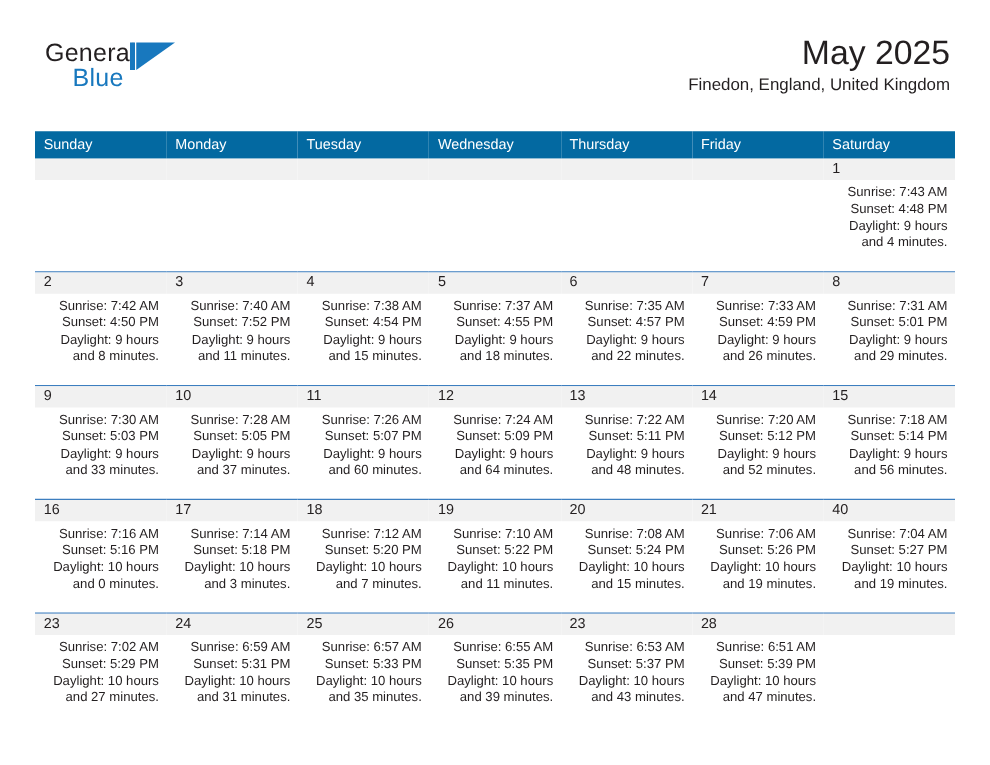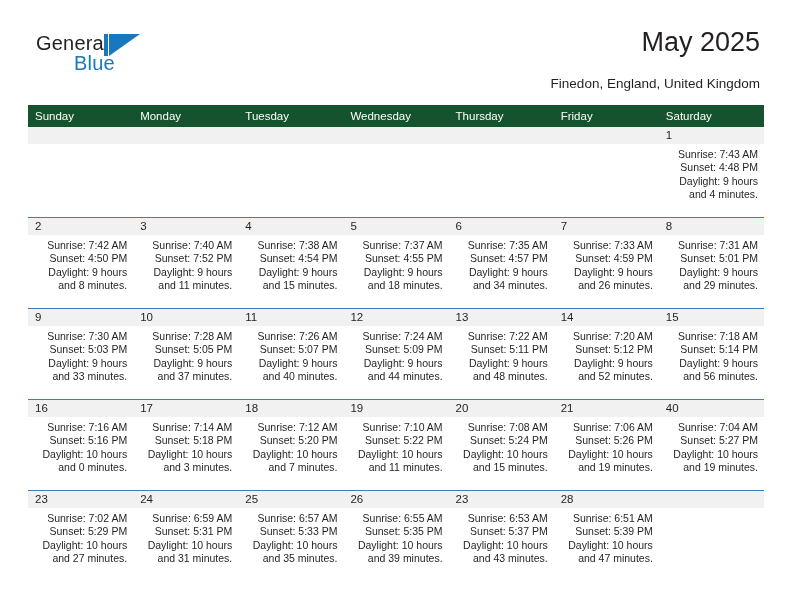--- a/index.html
+++ b/index.html
@@ -43,21 +43,21 @@
     left: 0;
     top: 0;
     font-size: 20px;
     letter-spacing: .2px;
     color: #231f20;
     line-height: 22px;
     white-space: nowrap;
   }
   .brand-blue {
     position: absolute;
-    left: 38px;
+    left: 22px;
     top: 20px;
     font-size: 20px;
     letter-spacing: .2px;
     color: #1878be;
     line-height: 22px;
     white-space: nowrap;
   }
   .brand-mark {
     position: absolute;
     left: 68px;
@@ -90,40 +90,40 @@
     text-align: right;
   }
   .cal-title {
     font-size: 27px;
     font-weight: normal;
     color: #231f20;
     line-height: 32px;
     white-space: nowrap;
   }
   .cal-sub {
-    margin-top: 18px;
+    margin-top: 2px;
     font-size: 13.5px;
     color: #231f20;
     line-height: 16px;
     white-space: nowrap;
     text-align: center;
   }
 
   
   .cal {
     position: absolute;
     left: 28px;
     top: 105px;
     width: 736px;
     border-collapse: collapse;
     table-layout: fixed;
   }
 
   .cal thead th {
-    background: #14532d;
+    background: #0369a1;
     color: #ffffff;
     font-size: 11.5px;
     font-weight: normal;
     text-align: left;
     padding: 5px 0 5px 7px;
     height: 20px;
     box-sizing: border-box;
     border: none;
   }
 
@@ -294,21 +294,21 @@
               </div>
             </div>
           </td>
           <td>
             <div class="daycell">
               <div class="day-num-band">6</div>
               <div class="day-info">
                 <div>Sunrise: 7:35 AM</div>
                 <div>Sunset: 4:57 PM</div>
                 <div>Daylight: 9 hours</div>
-                <div>and 34 minutes.</div>
+                <div>and 22 minutes.</div>
               </div>
             </div>
           </td>
           <td>
             <div class="daycell">
               <div class="day-num-band">7</div>
               <div class="day-info">
                 <div>Sunrise: 7:33 AM</div>
                 <div>Sunset: 4:59 PM</div>
                 <div>Daylight: 9 hours</div>
@@ -351,32 +351,32 @@
               </div>
             </div>
           </td>
           <td>
             <div class="daycell">
               <div class="day-num-band">11</div>
               <div class="day-info">
                 <div>Sunrise: 7:26 AM</div>
                 <div>Sunset: 5:07 PM</div>
                 <div>Daylight: 9 hours</div>
-                <div>and 40 minutes.</div>
+                <div>and 60 minutes.</div>
               </div>
             </div>
           </td>
           <td>
             <div class="daycell">
               <div class="day-num-band">12</div>
               <div class="day-info">
                 <div>Sunrise: 7:24 AM</div>
                 <div>Sunset: 5:09 PM</div>
                 <div>Daylight: 9 hours</div>
-                <div>and 44 minutes.</div>
+                <div>and 64 minutes.</div>
               </div>
             </div>
           </td>
           <td>
             <div class="daycell">
               <div class="day-num-band">13</div>
               <div class="day-info">
                 <div>Sunrise: 7:22 AM</div>
                 <div>Sunset: 5:11 PM</div>
                 <div>Daylight: 9 hours</div>

